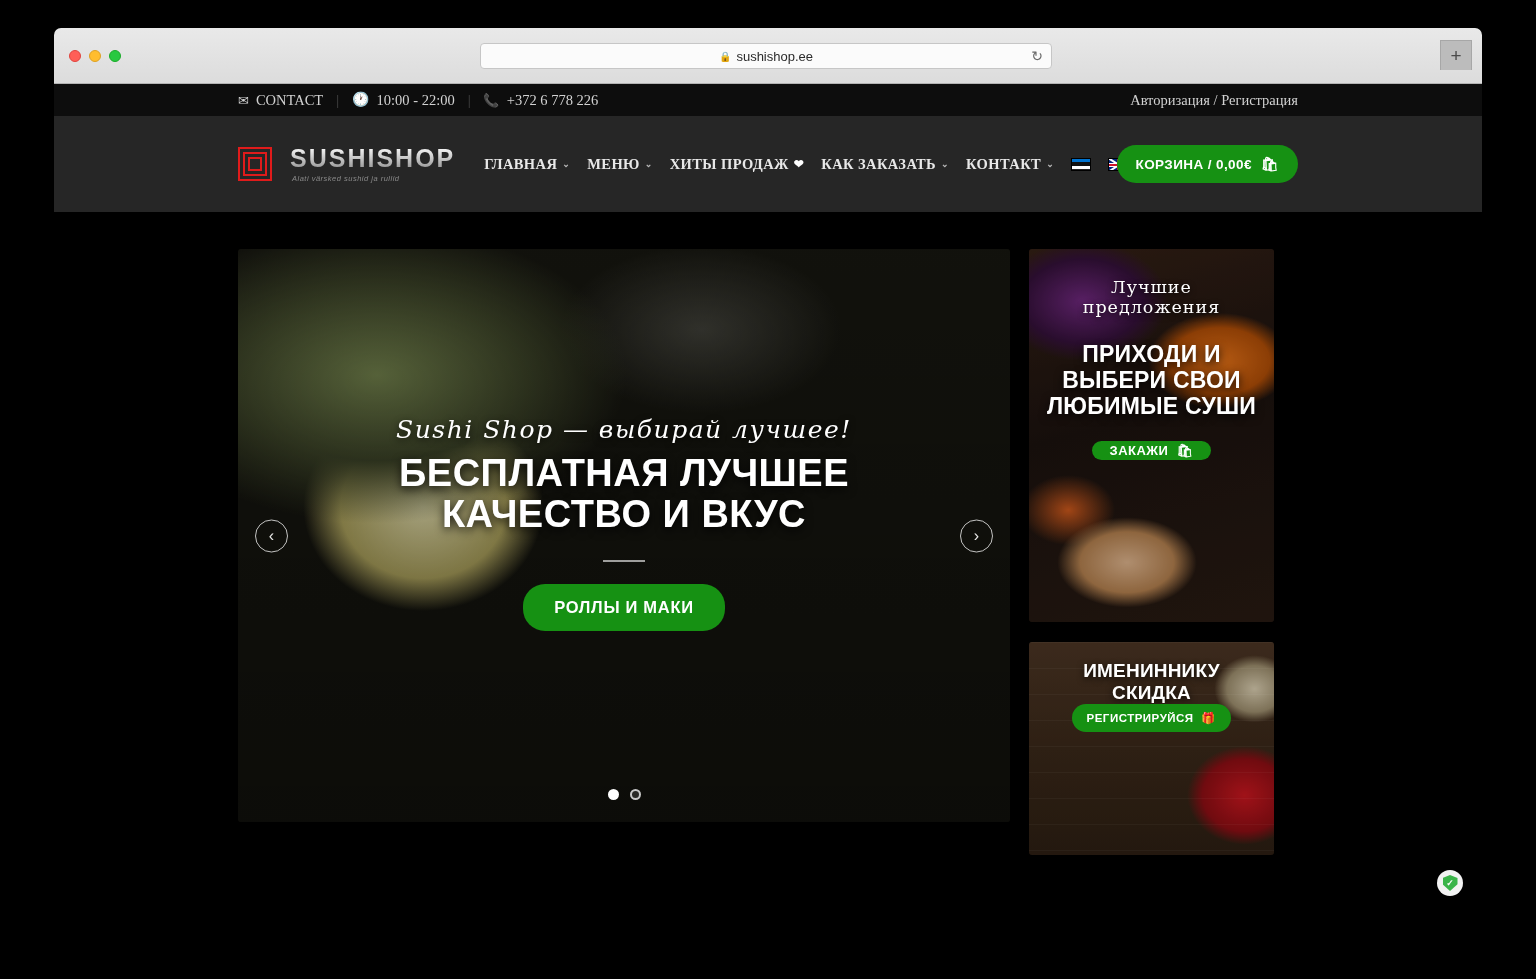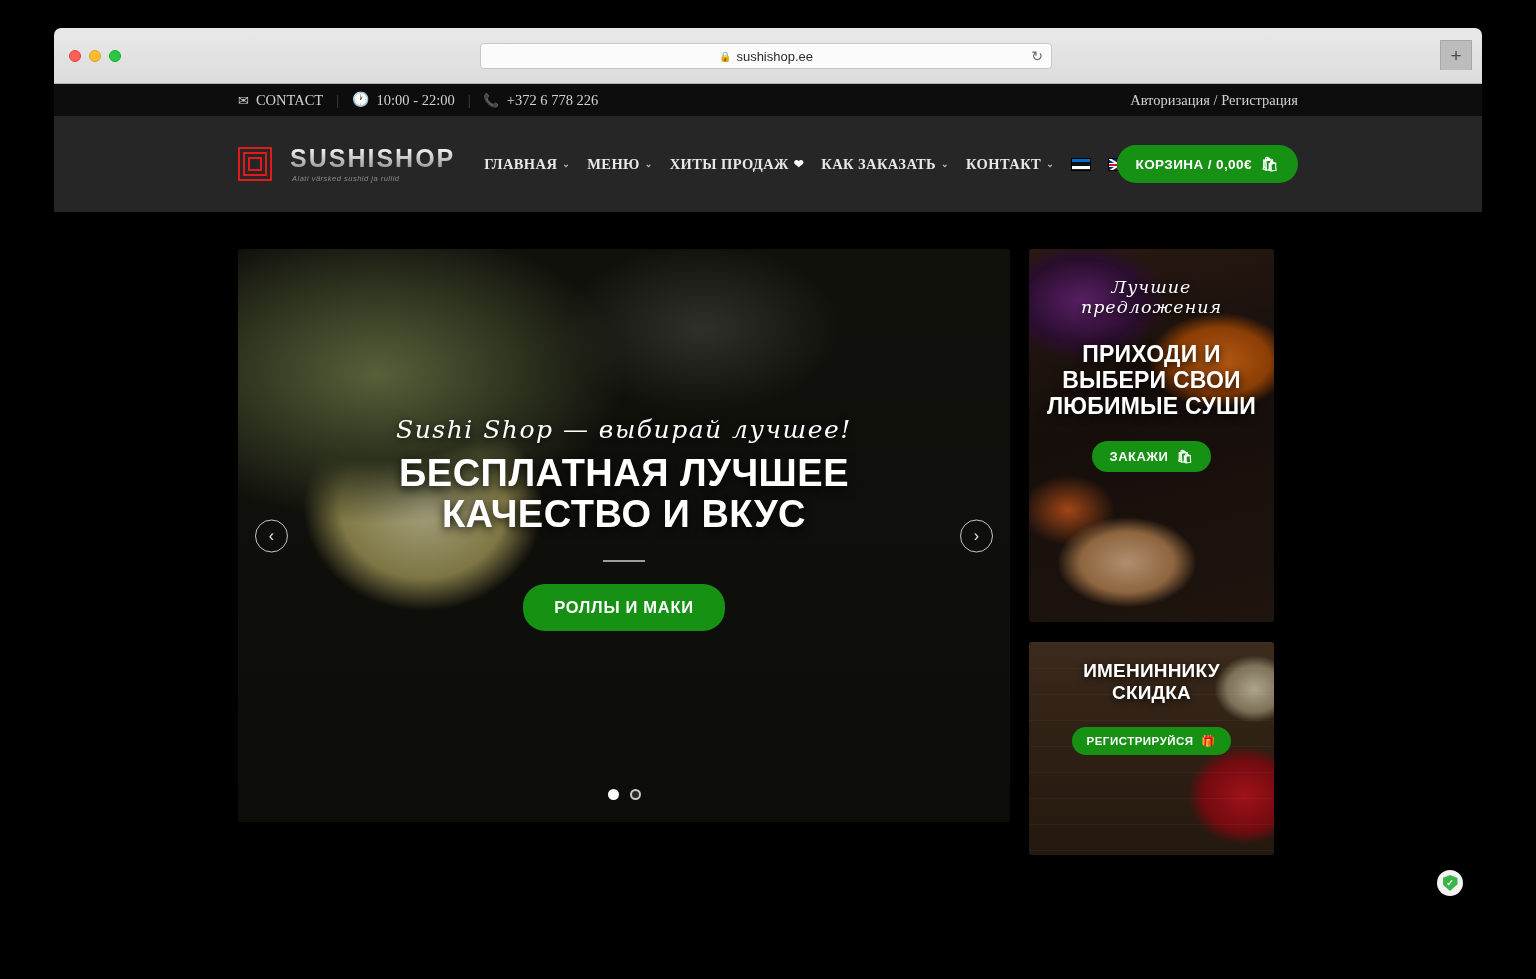--- a/index.html
+++ b/index.html
@@ -198,33 +198,33 @@
     background:
       radial-gradient(ellipse 90px 60px at 78% 30%, #f97c1a 0%, #c25608 55%, rgba(0,0,0,0) 80%),
       radial-gradient(ellipse 85px 55px at 40% 84%, #f3c59a 0%, #c58d57 55%, rgba(0,0,0,0) 82%),
       radial-gradient(ellipse 60px 45px at 16% 70%, #e0611f 0%, rgba(0,0,0,0) 78%),
       radial-gradient(ellipse 100px 70px at 22% 14%, #7a2c8a 0%, #3a1340 60%, rgba(0,0,0,0) 85%),
       linear-gradient(165deg, #3a2418 0%, #1e1410 45%, #2c1d14 100%);
   }
   .promo1::after { content:""; position:absolute; inset:0; background: rgba(0,0,0,.28); }
   .promo1-body { position: relative; z-index: 2; padding: 28px 16px 0; text-align: center; }
   .promo1-script {
-    font-family: "DejaVu Serif", serif; font-style: italic;
+    font-family: "DejaVu Serif", serif; 
     font-size: 17.5px; color: #fff; letter-spacing: 1px;
     text-shadow: 0 2px 6px rgba(0,0,0,.8);
   }
   .promo1-h {
     margin-top: 24px; font-size: 23px; font-weight: 700; color: #fff;
     line-height: 1.13; letter-spacing: .2px;
     text-shadow: 0 3px 9px rgba(0,0,0,.85);
   }
   .promo-btn {
     display: inline-flex; align-items: center; gap: 8px;
     background: #169113; color: #fff; border: none; border-radius: 18px;
-    padding: 8px 18px; font-size: 13px; font-weight: 700;
+    padding: 2px 18px; font-size: 13px; font-weight: 700;
     letter-spacing: .5px; cursor: pointer; margin-top: 22px;
     font-family: "Liberation Sans", sans-serif;
   }
   .promo2 {
     height: 213px; border-radius: 3px; position: relative; overflow: hidden;
     background:
       radial-gradient(ellipse 70px 60px at 88% 72%, #c8171f 0%, #8d0e14 60%, rgba(0,0,0,0) 82%),
       radial-gradient(ellipse 50px 42px at 92% 22%, #d9cdb0 0%, #9d8e6e 55%, rgba(0,0,0,0) 80%),
       linear-gradient(180deg, #4b3524 0%, #3a2819 50%, #2d1f13 100%);
   }
@@ -234,21 +234,21 @@
   }
   .promo2-body { position: relative; z-index: 2; padding: 18px 14px 0; text-align: center; }
   .promo2-h {
     font-size: 19px; font-weight: 700; color: #fff; letter-spacing: .2px;
     text-shadow: 0 2px 7px rgba(0,0,0,.8);
   }
   .promo2-sub {
     margin-top: 10px; font-size: 12.5px; color: #efefef;
     line-height: 1.45; text-shadow: 0 1px 4px rgba(0,0,0,.8);
   }
-  .promo2 .promo-btn { margin-top: 23px; padding: 7px 15px; font-size: 11.5px; }
+  .promo2 .promo-btn { margin-top: 0; padding: 7px 15px; font-size: 11.5px; }
 
   
   .fd-row { margin-top: 42px; }
   .fd-badge {
     display: inline-flex; align-items: center; gap: 13px;
     background: #0e9c9c; color: #fff; border: none; border-radius: 21px;
     padding: 12px 26px; font-size: 14px; font-weight: 700;
     letter-spacing: .7px; cursor: pointer;
     font-family: "Liberation Sans", sans-serif;
   }

